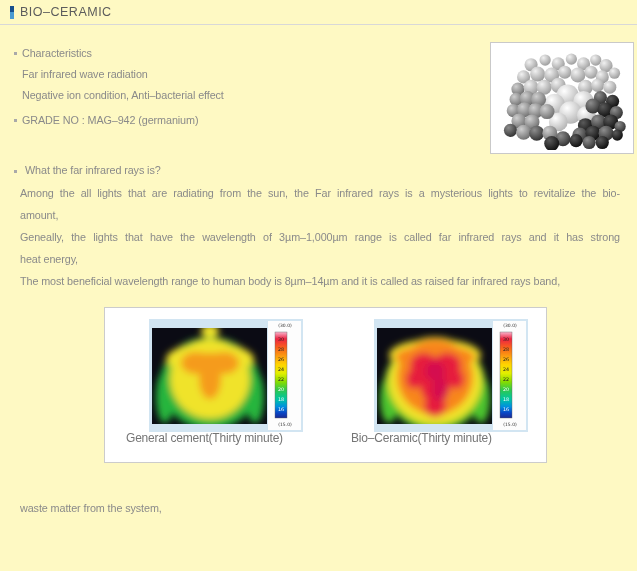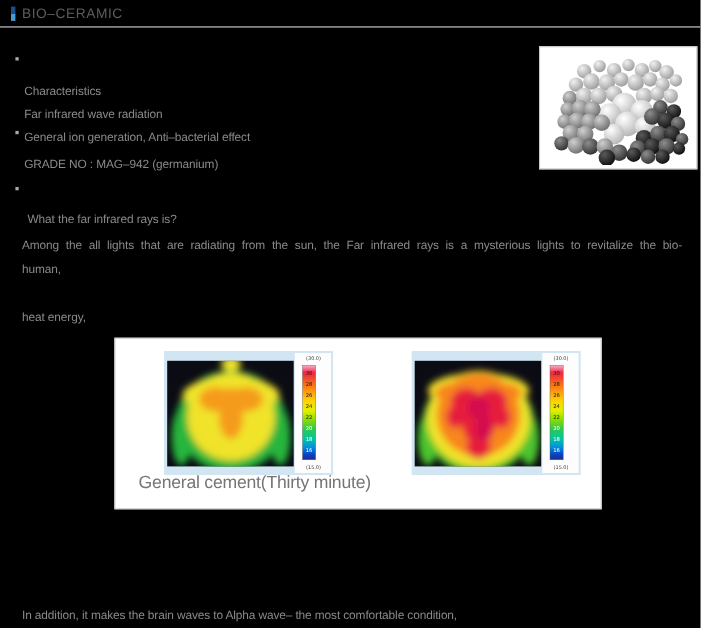--- a/index.html
+++ b/index.html
@@ -1,55 +1,55 @@
 <!DOCTYPE html>
 <html><head>
 <meta charset="utf-8">
 <style>
   html,body{margin:0;padding:0;background:#fff;}
   .page{
-    position:relative;width:637px;height:571px;background:#000000;overflow:hidden;
+    position:relative;width:637px;height:571px;background:#fef9c3;overflow:hidden;
     font-family:"Liberation Sans","DejaVu Sans",sans-serif;color:#8a8a8a;
   }
   .abs{position:absolute;}
   
   .accent-bar{left:10px;top:6px;width:4px;height:13px;
     background:linear-gradient(#17508d 0 50%,#4a9bd1 50% 100%);}
   .page-title{left:20px;top:5px;font-size:12.5px;color:#5c5c5c;letter-spacing:.5px;}
   .header-divider{left:0;top:24px;width:637px;height:1px;background:#d8d8d8;}
   
-  .txt{font-size:10.8px;letter-spacing:-0.1px;color:#8a8a8a;white-space:nowrap;margin-top:30px;}
+  .txt{font-size:10.8px;letter-spacing:-0.1px;color:#8a8a8a;white-space:nowrap;}
   .para{width:600px;}
   .jl{text-align:justify;text-align-last:justify;white-space:normal;}
   .bullet{width:3px;height:3px;background:#a9a9a9;}
   
   .photo-box{left:490px;top:42px;width:144px;height:112px;border:1px solid #c9c9c9;
     background:#fff;box-sizing:border-box;padding:3px;}
   .photo-box svg{display:block;width:136px;height:104px;}
   
   .figure-panel{left:104px;top:307px;width:441px;height:154px;border:1px solid #cccccc;background:#fff;}
   .thermal-fig{top:11px;width:154px;height:113px;}
   .thermal-fig svg{display:block;width:154px;height:113px;}
-  .fig-caption{top:123px;width:200px;text-align:left;font-size:16px;color:#757575;
+  .fig-caption{top:123px;width:200px;text-align:left;font-size:12px;color:#757575;
     letter-spacing:-0.2px;white-space:nowrap;}
   svg text{font-family:"DejaVu Sans",sans-serif;}
 </style>
 </head>
 <body>
 
 <div class="page">
 
   <span class="abs accent-bar"></span>
   <span class="abs page-title">BIO–CERAMIC</span>
   <div class="abs header-divider"></div>
 
   <span class="abs bullet" style="left:14px;top:52px"></span>
   <div class="abs txt" style="left:22px;top:47px">Characteristics</div>
   <div class="abs txt" style="left:22px;top:68px">Far infrared wave radiation</div>
-  <div class="abs txt" style="left:22px;top:89px">General ion generation, Anti–bacterial effect</div>
+  <div class="abs txt" style="left:22px;top:89px">Negative ion condition, Anti–bacterial effect</div>
   <span class="abs bullet" style="left:14px;top:119px"></span>
   <div class="abs txt" style="left:22px;top:114px">GRADE NO : MAG–942 (germanium)</div>
 
   <div class="abs photo-box">
     <svg viewBox="0 0 142 111">
       <defs>
         <radialGradient id="g1" cx="35%" cy="30%" r="75%">
             <stop offset="0%" stop-color="#ffffff"></stop>
             <stop offset="100%" stop-color="#b3b3b3"></stop>
           </radialGradient>
@@ -131,22 +131,24 @@
           <circle cx="100" cy="103" r="7" fill="url(#g4)"></circle>
           <circle cx="60" cy="104" r="8" fill="url(#g5)"></circle>
           <circle cx="114" cy="103" r="7" fill="url(#g5)"></circle>
       </g>
     </svg>
   </div>
 
   <span class="abs bullet" style="left:14px;top:170px"></span>
   <div class="abs txt para jl" style="left:20px;top:187px">Among the all lights that are radiating from the sun, the Far infrared rays is a mysterious lights to revitalize the bio-</div>
   <div class="abs txt" style="left:25px;top:164px">What the far infrared rays is?</div>
-  <div class="abs txt" style="left:20px;top:209px">human,</div>
+  <div class="abs txt" style="left:20px;top:209px">amount,</div>
+  <div class="abs txt para jl" style="left:20px;top:231px">Geneally, the lights that have the wavelength of 3µm–1,000µm range is called far infrared rays and it has strong</div>
   <div class="abs txt" style="left:20px;top:253px">heat energy,</div>
+  <div class="abs txt" style="left:20px;top:275px">The most beneficial wavelength range to human body is 8µm–14µm and it is called as raised far infrared rays band,</div>
 
   <div class="abs figure-panel">
 
     <div class="abs thermal-fig" style="left:44px">
       <svg viewBox="0 0 154 113">
         <defs>
           <filter id="blurL" x="-30%" y="-30%" width="160%" height="160%">
               <feGaussianBlur stdDeviation="3.5"></feGaussianBlur>
             </filter>
           <clipPath id="clipL">
@@ -251,17 +253,18 @@
           <text x="132" y="42" font-size="4.8" fill="#222" text-anchor="middle">26</text>
           <text x="132" y="52" font-size="4.8" fill="#222" text-anchor="middle">24</text>
           <text x="132" y="62" font-size="4.8" fill="#222" text-anchor="middle">22</text>
           <text x="132" y="72" font-size="4.8" fill="#fff" text-anchor="middle">20</text>
           <text x="132" y="82" font-size="4.8" fill="#fff" text-anchor="middle">18</text>
           <text x="132" y="92" font-size="4.8" fill="#fff" text-anchor="middle">16</text>
           <text x="136" y="107" font-size="4.5" fill="#333" text-anchor="middle">(15.0)</text>
         </g>
       </svg>
     </div>
+    <div class="abs fig-caption" style="left:246px">Bio–Ceramic(Thirty minute)</div>
   </div>
 
-  <div class="abs txt" style="left:20px;top:524px">In addition, it makes the brain waves to Alpha wave– the most comfortable condition,</div>
+  <div class="abs txt" style="left:20px;top:502px">waste matter from the system,</div>
 
 </div>
 
 </body></html>

